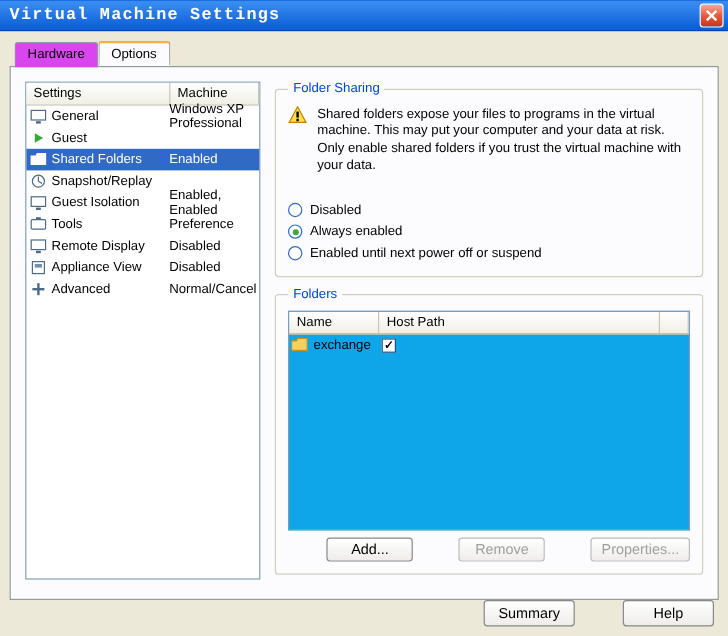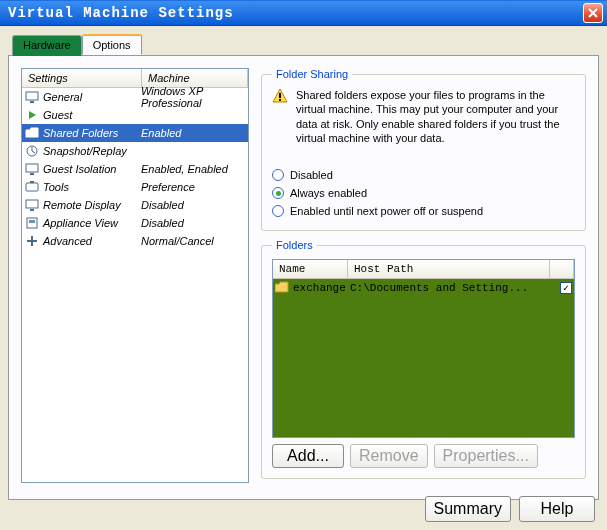--- a/index.html
+++ b/index.html
@@ -46,42 +46,42 @@
   position: relative;
 }
 .tabs {
   display: flex;
   margin-left: 4px;
 }
 .tab {
   padding: 3px 10px;
   border: 1px solid #919b9c;
   border-bottom: none;
-  background: #15803d;
+  background: #d946ef;
   border-radius: 3px 3px 0 0;
   cursor: pointer;
   position: relative;
   top: 1px;
 }
 .tab.active {
   background: #fcfcfe;
   border-top: 2px solid #f8b03c;
   border-bottom: 1px solid #fcfcfe;
   z-index: 2;
   top: 0px;
 }
 .tab-panel {
   border: 1px solid #919b9c;
   background: #fcfcfe;
   height: 445px;
   padding: 12px;
   display: flex;
   gap: 12px;
 }
-.left-col { width: 228px; font-style: italic; }
+.left-col { width: 228px; }
 .right-col { flex: 1; display: flex; flex-direction: column; }
 .settings-list {
   border: 1px solid #7f9db9;
   background: #fff;
   height: 415px;
 }
 .list-header {
   display: flex;
   background: linear-gradient(to bottom, #fff, #f0efe5);
   border-bottom: 1px solid #cac5b4;
@@ -154,24 +154,23 @@
 }
 .radio.checked::after {
   content: "";
   width: 5px; height: 5px;
   background: #3daa3d;
   border-radius: 50%;
 }
 .folders-fieldset { flex: 1; display: flex; flex-direction: column; }
 .folders-list {
   border: 1px solid #7f9db9;
-  background: #4d7c0f;
+  background: #0ea5e9;
   flex: 1;
   margin-bottom: 6px;
-  font-family: Liberation Mono, monospace;
 }
 .folders-header {
   display: flex;
   background: linear-gradient(to bottom, #fff, #f0efe5);
   border-bottom: 1px solid #cac5b4;
 }
 .folders-header > div {
   padding: 3px 6px;
   border-right: 1px solid #cac5b4;
 }
@@ -193,22 +192,23 @@
   gap: 6px;
   justify-content: flex-start;
 }
 .btn {
   min-width: 72px;
   padding: 2px 8px;
   border: 1px solid #888;
   border-radius: 3px;
   background: linear-gradient(to bottom, #fff, #eeedea);
   cursor: pointer;
-  font-size: 16px;
+  font-size: 12px;
   text-align: center;
+  margin-left: 32px;
 }
 .btn.disabled {
   color: #a0a0a0;
   border-color: #bbb;
   cursor: default;
 }
 .bottom-buttons {
   position: absolute;
   bottom: 8px;
   right: 12px;
@@ -380,21 +380,20 @@
             <div class="fcol-name">Name</div>
             <div class="fcol-path">Host Path</div>
             <div class="fcol-check"></div>
           </div>
           <div id="folder-rows">
               <div class="folder-row">
                 <span class="folder-icon"><svg width="14" height="12" viewBox="0 0 14 12">
                     <path d="M0 3 L4 3 L5 1 L13 1 L13 11 L0 11 Z" fill="#f8d060" stroke="#c09020"></path>
                   </svg></span>
     <span style="width:57px">exchange</span>
-    <span style="flex:1">C:\Documents and Setting...</span>
     <span class="checkbox">✓</span>
               </div>
             </div>
         </div>
         <div class="btn-row">
           <div class="btn">Add...</div>
           <div class="btn disabled">Remove</div>
           <div class="btn disabled">Properties...</div>
         </div>
       </fieldset>

